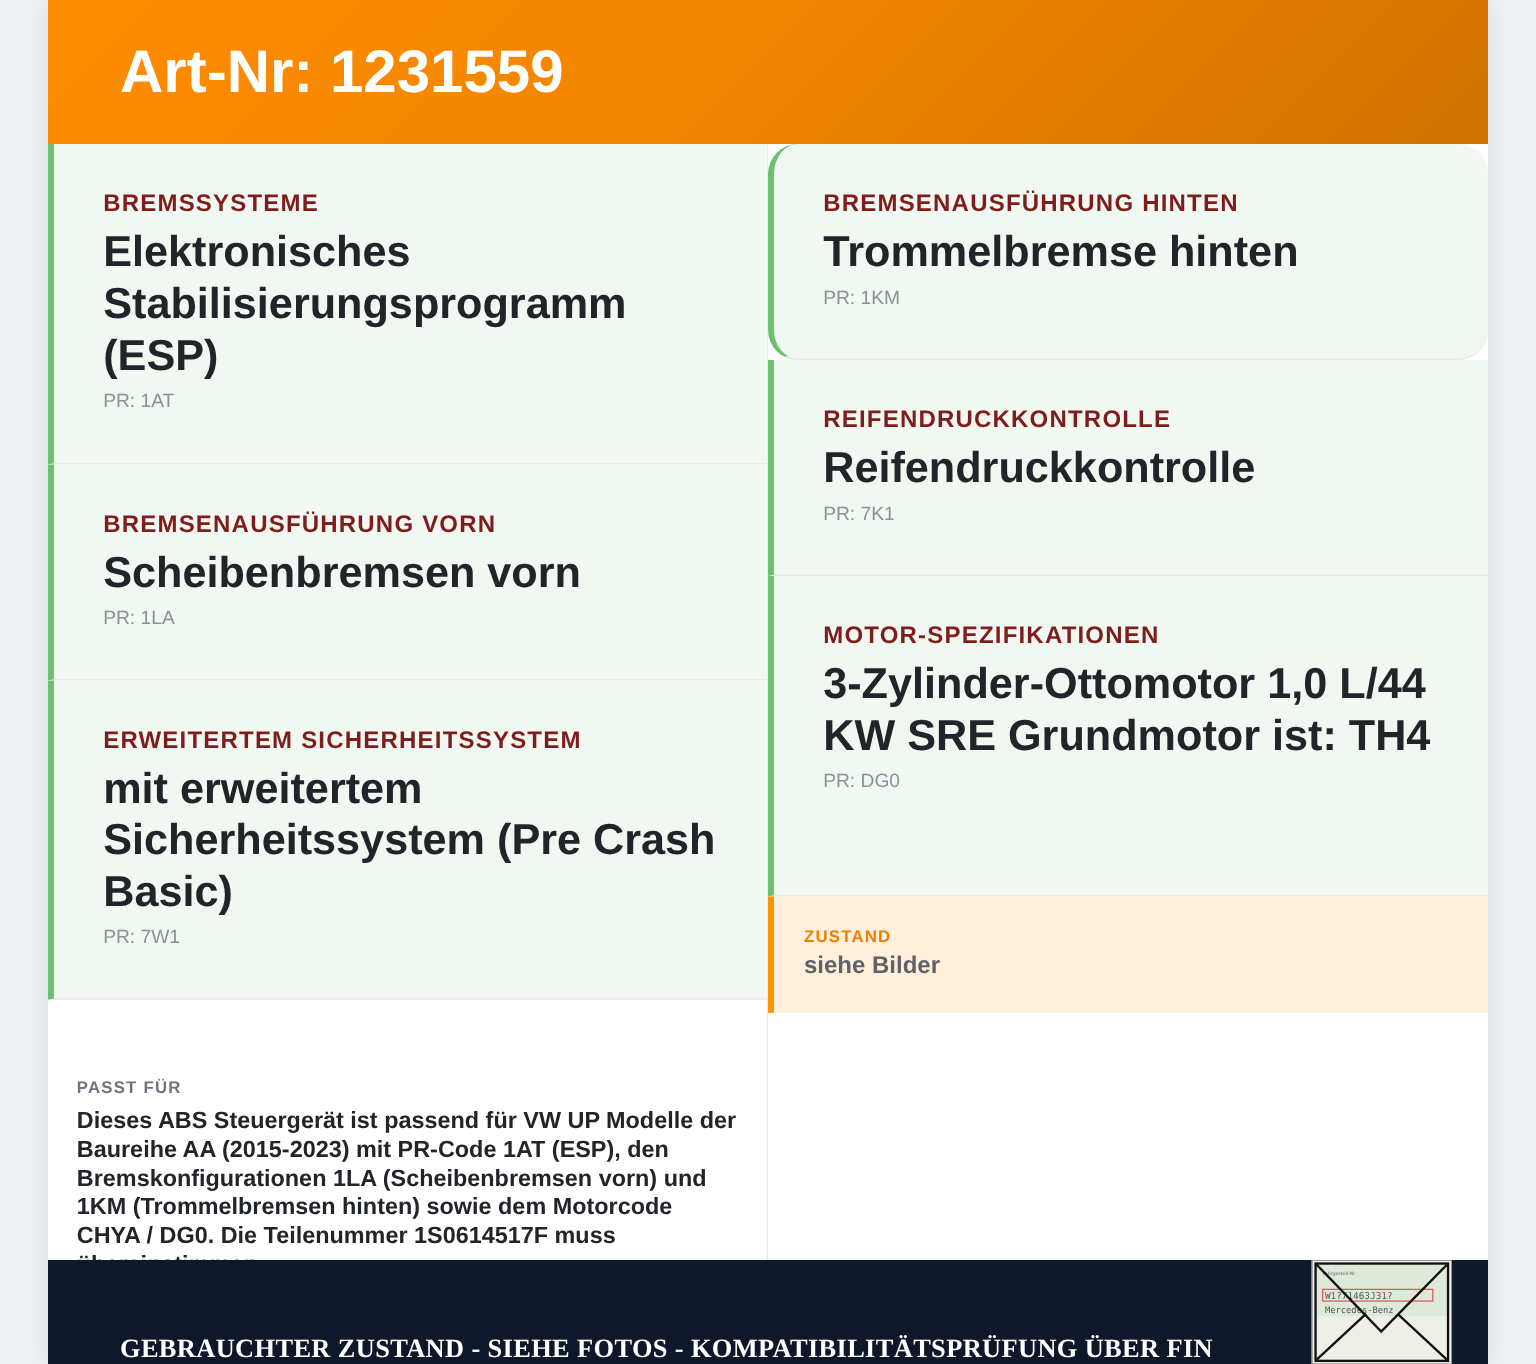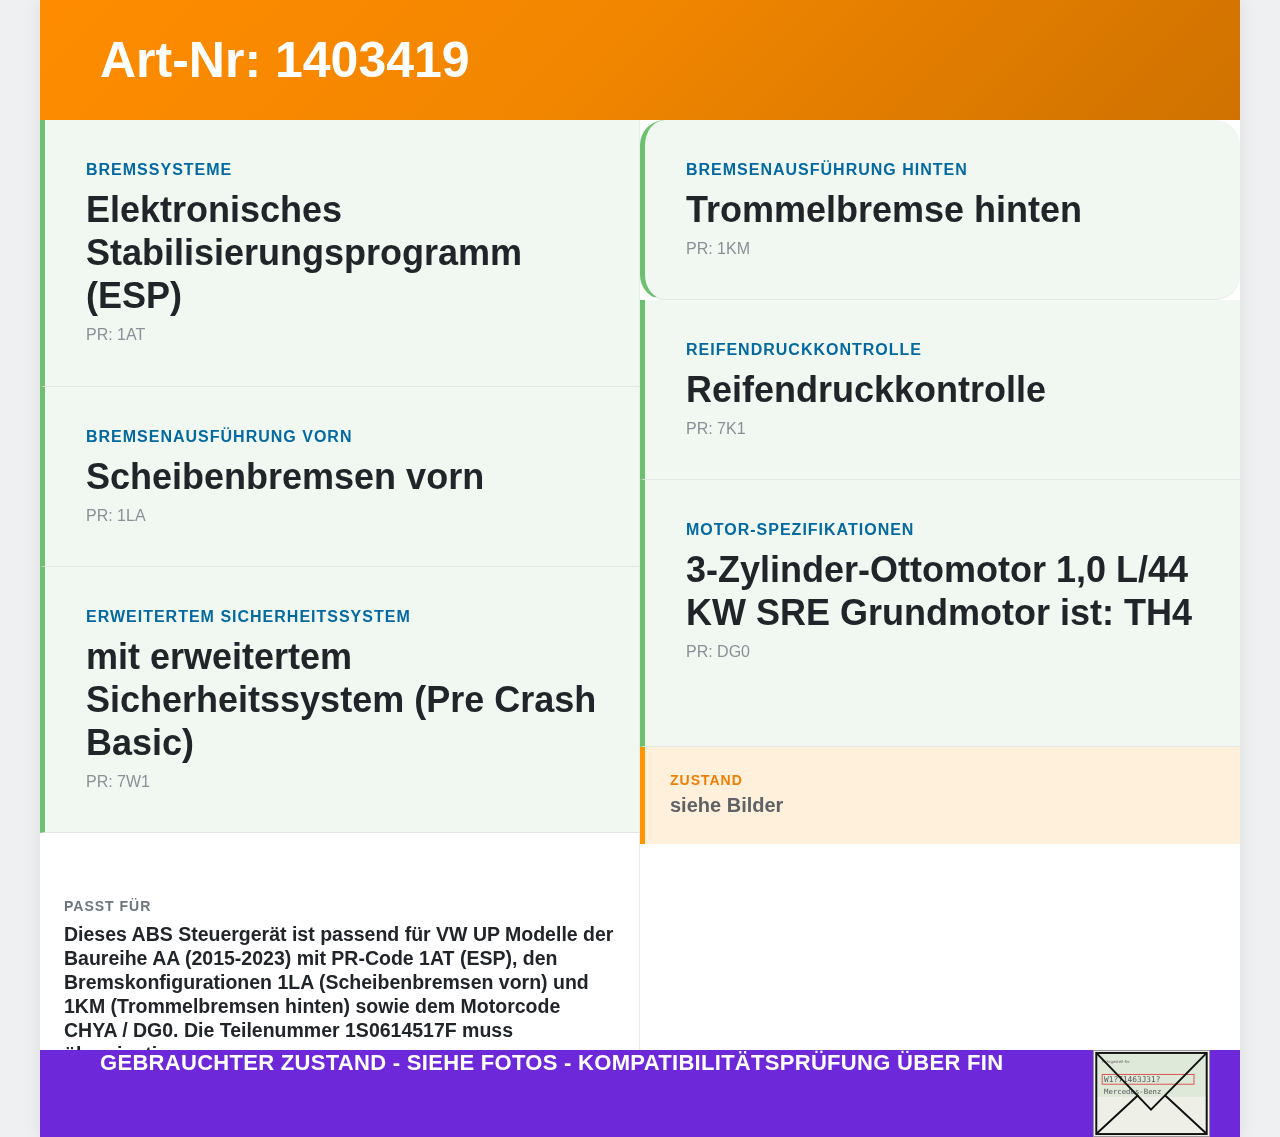--- a/index.html
+++ b/index.html
@@ -5,46 +5,46 @@
   * { box-sizing: border-box; margin: 0; padding: 0; }
   html, body { width: 1280px; height: 1137px; overflow: hidden; }
   body { background: #eef0f2; font-family: "Liberation Sans", "DejaVu Sans", sans-serif; color: #212529; }
   .page { position: absolute; left: 40px; top: 0; width: 1200px; height: 1137px; background: #ffffff; box-shadow: 0 0 18px rgba(0,0,0,0.08); }
   .header { height: 120px; background: linear-gradient(135deg, #ff8c00 0%, #f28600 45%, #cf7200 100%); display: flex; align-items: center; padding-left: 60px; }
   .header h1 { color: #fff; font-size: 50px; font-weight: 700; letter-spacing: 0px; }
   .grid { display: flex; }
   .col { width: 600px; }
   .col-left { border-right: 1px solid #e9ecef; }
   .card { background: #f1f8f2; border-left: 5px solid #6cc070; border-bottom: 1px solid #e3e8e4; padding: 40px 40px 0 41px; }
-  .card .label { font-size: 16px; font-weight: 700; letter-spacing: 1px; color: #0369a1; text-transform: uppercase; margin-bottom: 8px; line-height: 20px; }
+  .card .label { font-size: 20px; font-weight: 700; letter-spacing: 1px; color: #7f1d1d; text-transform: uppercase; margin-bottom: 8px; line-height: 20px; }
   .card .value { font-size: 36px; font-weight: 700; color: #212529; line-height: 43px; }
   .card .pr { font-size: 16px; color: #8a9096; margin-top: 8px; line-height: 20px; }
   .c1 { height: 267px; }
   .c2 { height: 180px; }
   .c3 { height: 266px; }
   .c4 { height: 180px; border-radius: 25px; }
   .c5 { height: 180px; }
   .c6 { height: 267px; }
   .passt { padding: 25px 24px 0 24px; height: 218px; }
   .passt .label { font-size: 14px; font-weight: 700; letter-spacing: 1px; color: #6c757d; margin-bottom: 8px; margin-top: 40px; }
   .passt .text { font-size: 19.5px; font-weight: 700; color: #212529; line-height: 24px; }
   .zustand { background: #fff0dc; border-left: 5px solid #ff9500; padding: 25px 25px 0 25px; height: 97px; }
   .zustand .label { font-size: 14px; font-weight: 700; letter-spacing: 1px; color: #f07f00; margin-bottom: 6px; }
   .zustand .val { font-size: 20px; font-weight: 700; color: #5f6368; }
-  .footer { position: absolute; left: 0; top: 1050px; width: 1200px; height: 87px; background: #6d28d9; display: flex; align-items: flex-start; padding-left: 60px; }
+  .footer { position: absolute; left: 0; top: 1050px; width: 1200px; height: 87px; background: #0f172a; display: flex; align-items: flex-end; padding-left: 60px; font-family: Liberation Serif, serif; }
   .footer .ftext { color: #fff; font-size: 22px; font-weight: 700; letter-spacing: 0.3px; }
   .envelope { position: absolute; left: 1053px; top: 1000px; width: 117px; height: 87px; background: #fff; border: 1px solid #999; }
   .envelope svg { width: 100%; height: 100%; display: block; }
 </style>
 </head>
 <body>
 
 <div class="page">
   <div class="header">
-    <h1>Art-Nr: 1403419</h1>
+    <h1>Art-Nr: 1231559</h1>
   </div>
 
   <div class="grid">
     <div class="col col-left">
       <div class="card c1">
         <div class="label">BREMSSYSTEME</div>
         <div class="value">Elektronisches Stabilisierungsprogramm (ESP)</div>
         <div class="pr">PR: 1AT</div>
       </div>
       <div class="card c2">

